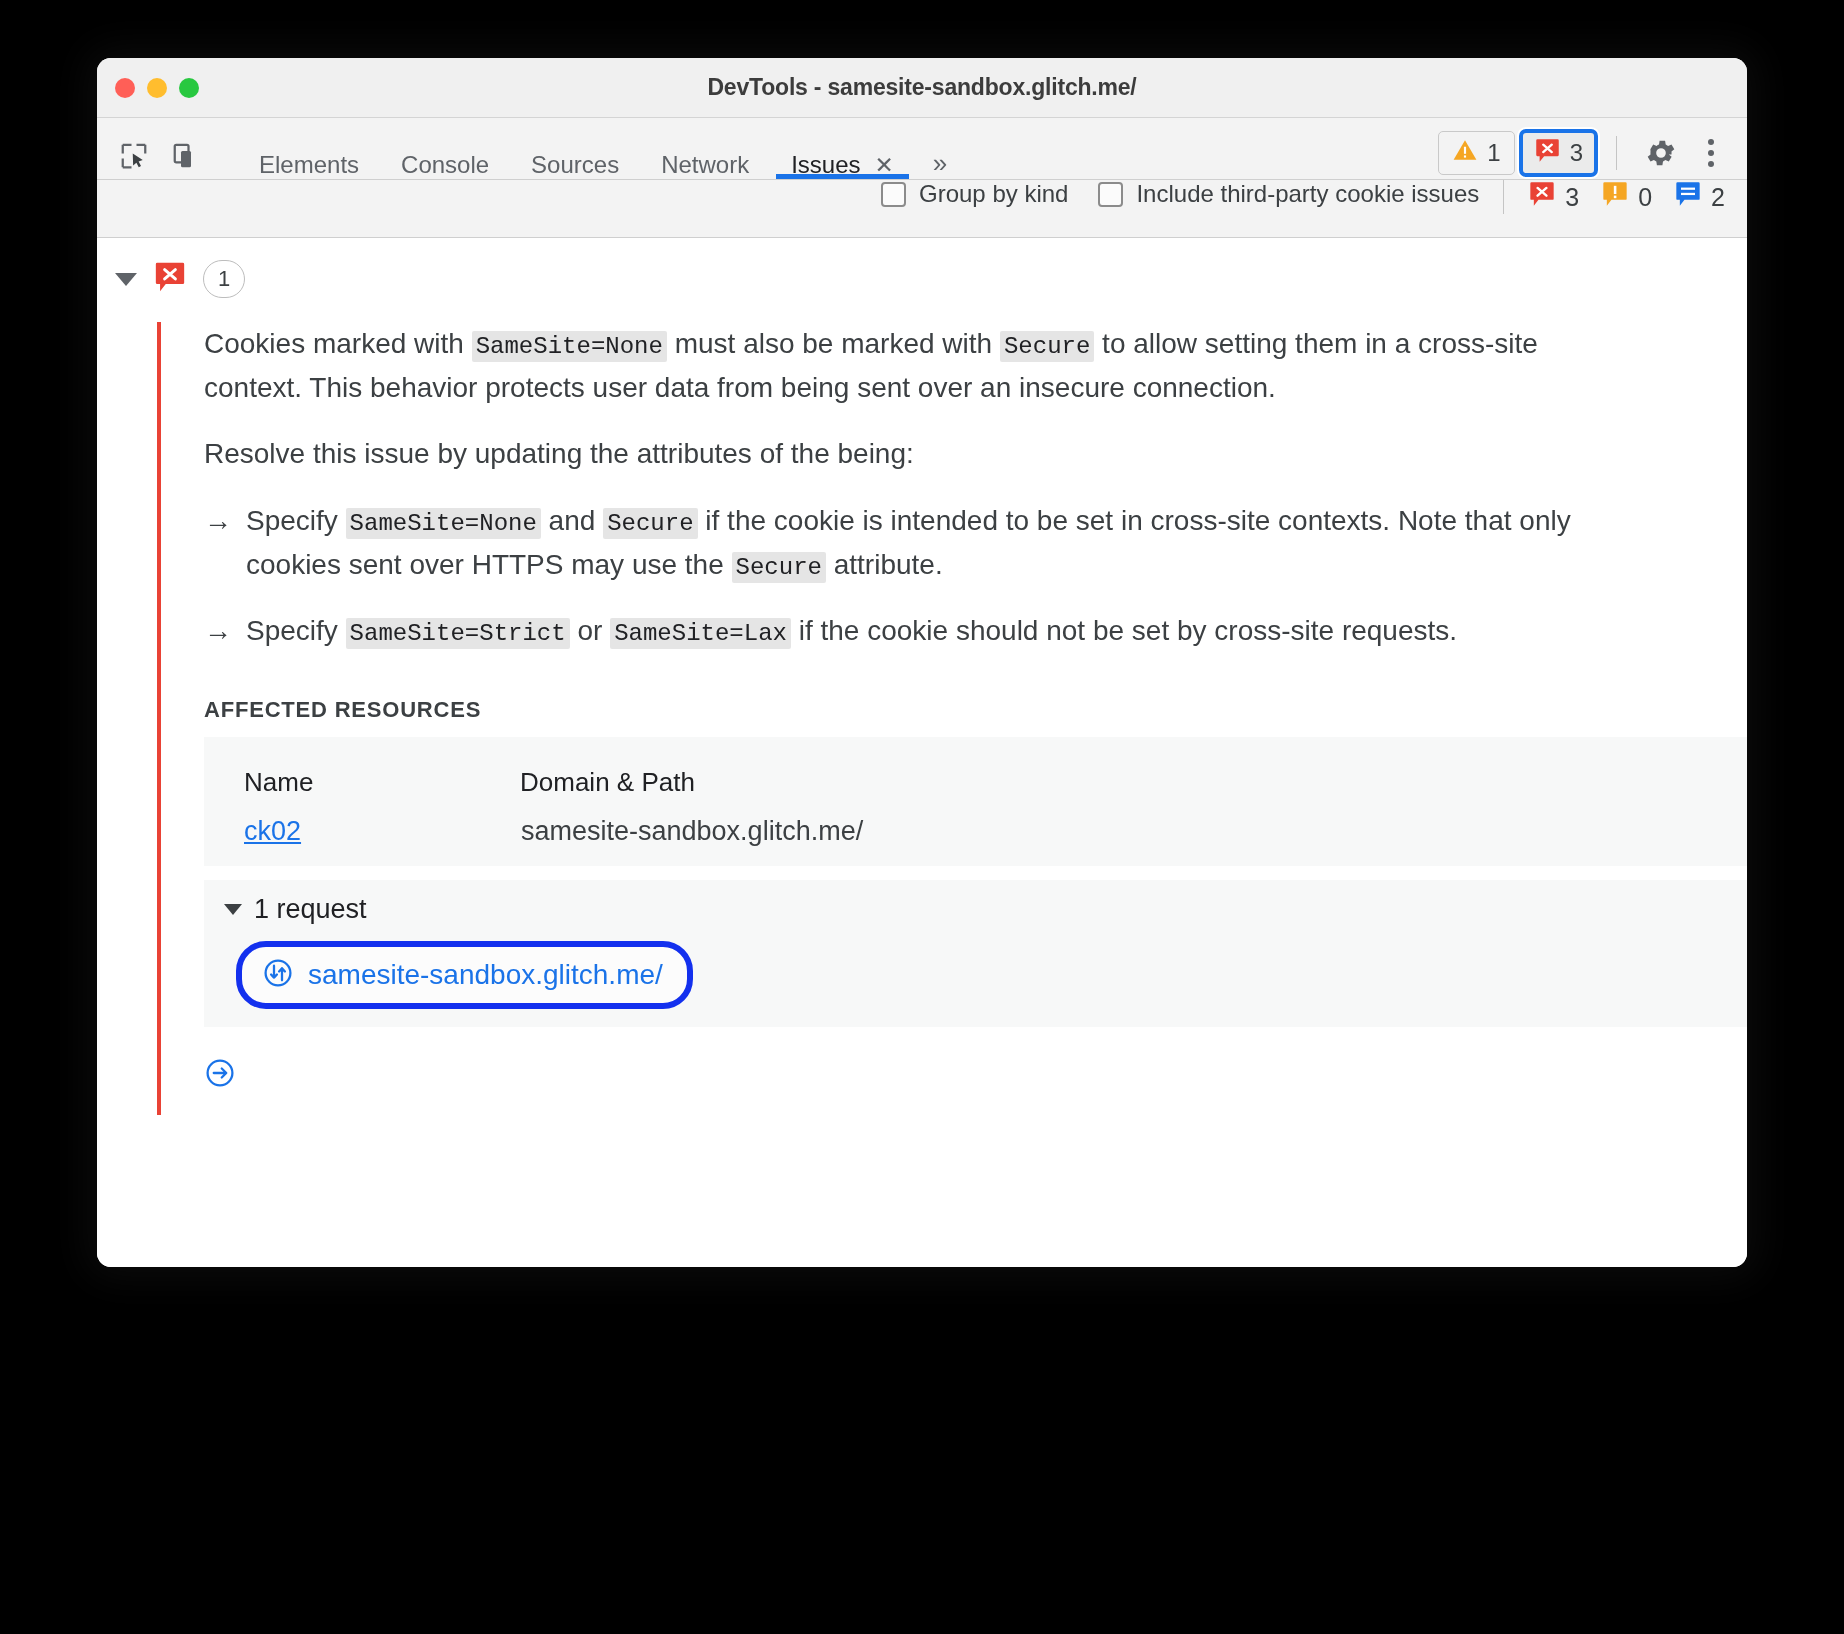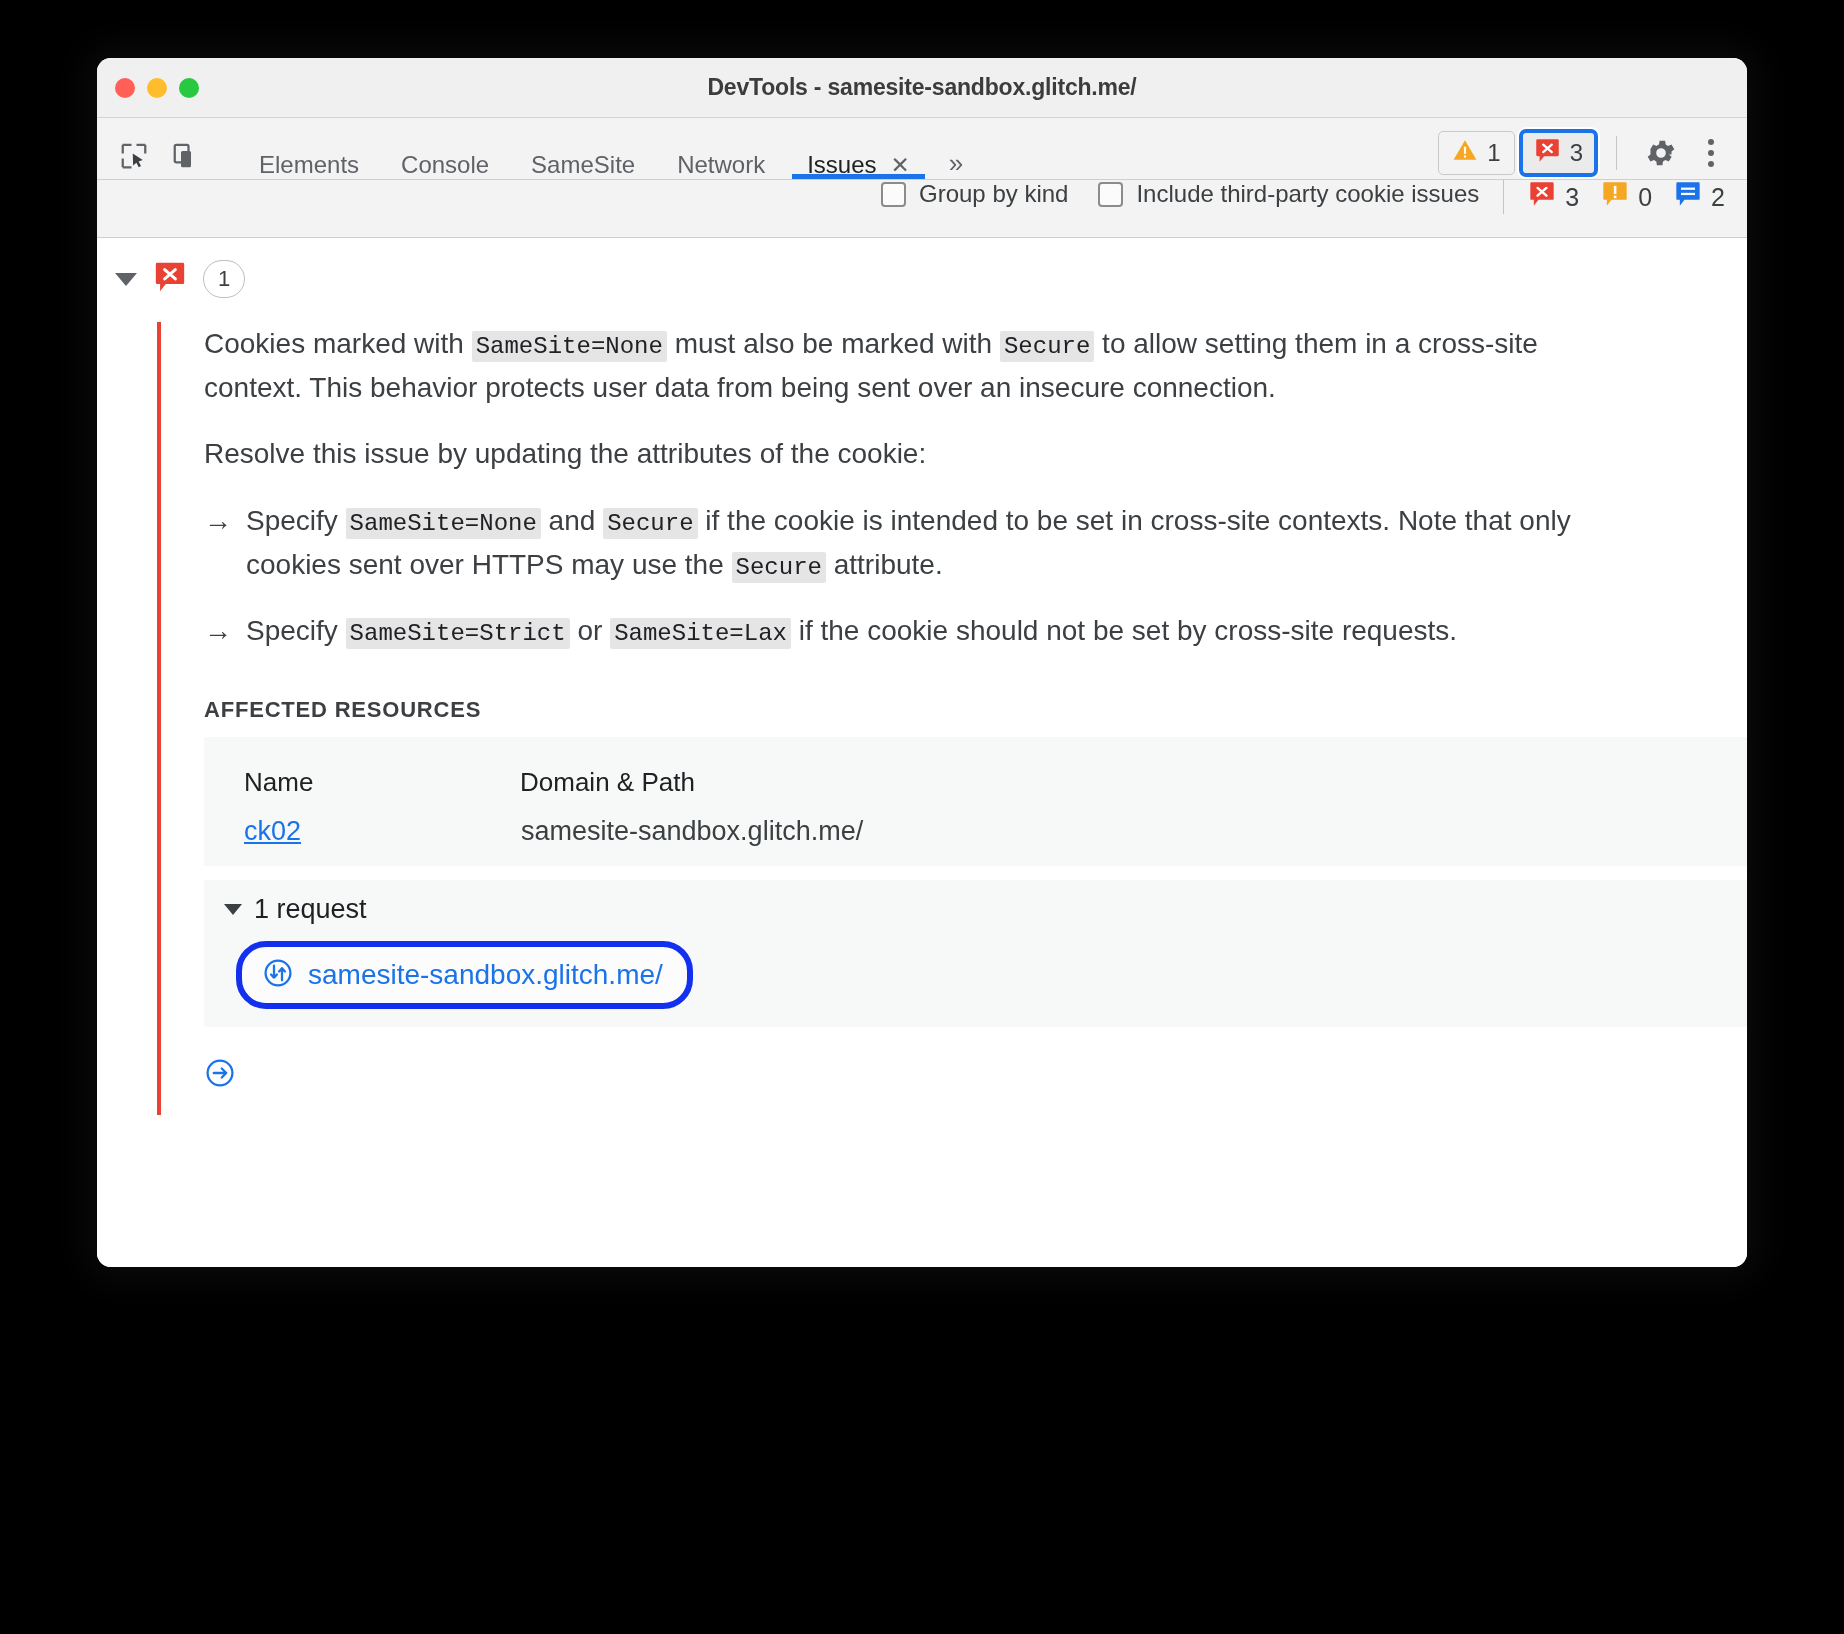--- a/index.html
+++ b/index.html
@@ -263,21 +263,21 @@
       </div>
       <div class="vsep"></div>
       <div class="tabs">
         <div class="tab">
           <span>Elements</span>
         </div>
         <div class="tab">
           <span>Console</span>
         </div>
         <div class="tab">
-          <span>SameSite</span>
+          <span>Sources</span>
         </div>
         <div class="tab">
           <span>Network</span>
         </div>
         <div class="tab active">
           <span>Issues</span>
           <span class="tab-close">✕</span>
         </div>
       </div>
       <div class="more-tabs">»</div>
@@ -369,21 +369,21 @@
             <path d="M8.2 6.8 L15.8 13.4 M15.8 6.8 L8.2 13.4" stroke="#fff" stroke-width="2.1" stroke-linecap="round"></path>
           </svg>
         </span>
         <span class="count-pill">1</span>
       </div>
 
       <div class="issue-content">
 
         <p class="para first"><span>Cookies marked with </span><code>SameSite=None</code><span> must also be marked with </span><code>Secure</code><span> to allow setting them in a cross-site context. This behavior protects user data from being sent over an insecure connection.</span></p>
 
-        <p class="para">Resolve this issue by updating the attributes of the cookie:</p>
+        <p class="para">Resolve this issue by updating the attributes of the being:</p>
 
         <div class="para bullet">
           <span class="arrow">→</span>
           <span><span>Specify </span><code>SameSite=None</code><span> and </span><code>Secure</code><span> if the cookie is intended to be set in cross-site contexts. Note that only cookies sent over HTTPS may use the </span><code>Secure</code><span> attribute.</span></span>
         </div>
 
         <div class="para bullet">
           <span class="arrow">→</span>
           <span><span>Specify </span><code>SameSite=Strict</code><span> or </span><code>SameSite=Lax</code><span> if the cookie should not be set by cross-site requests.</span></span>
         </div>

